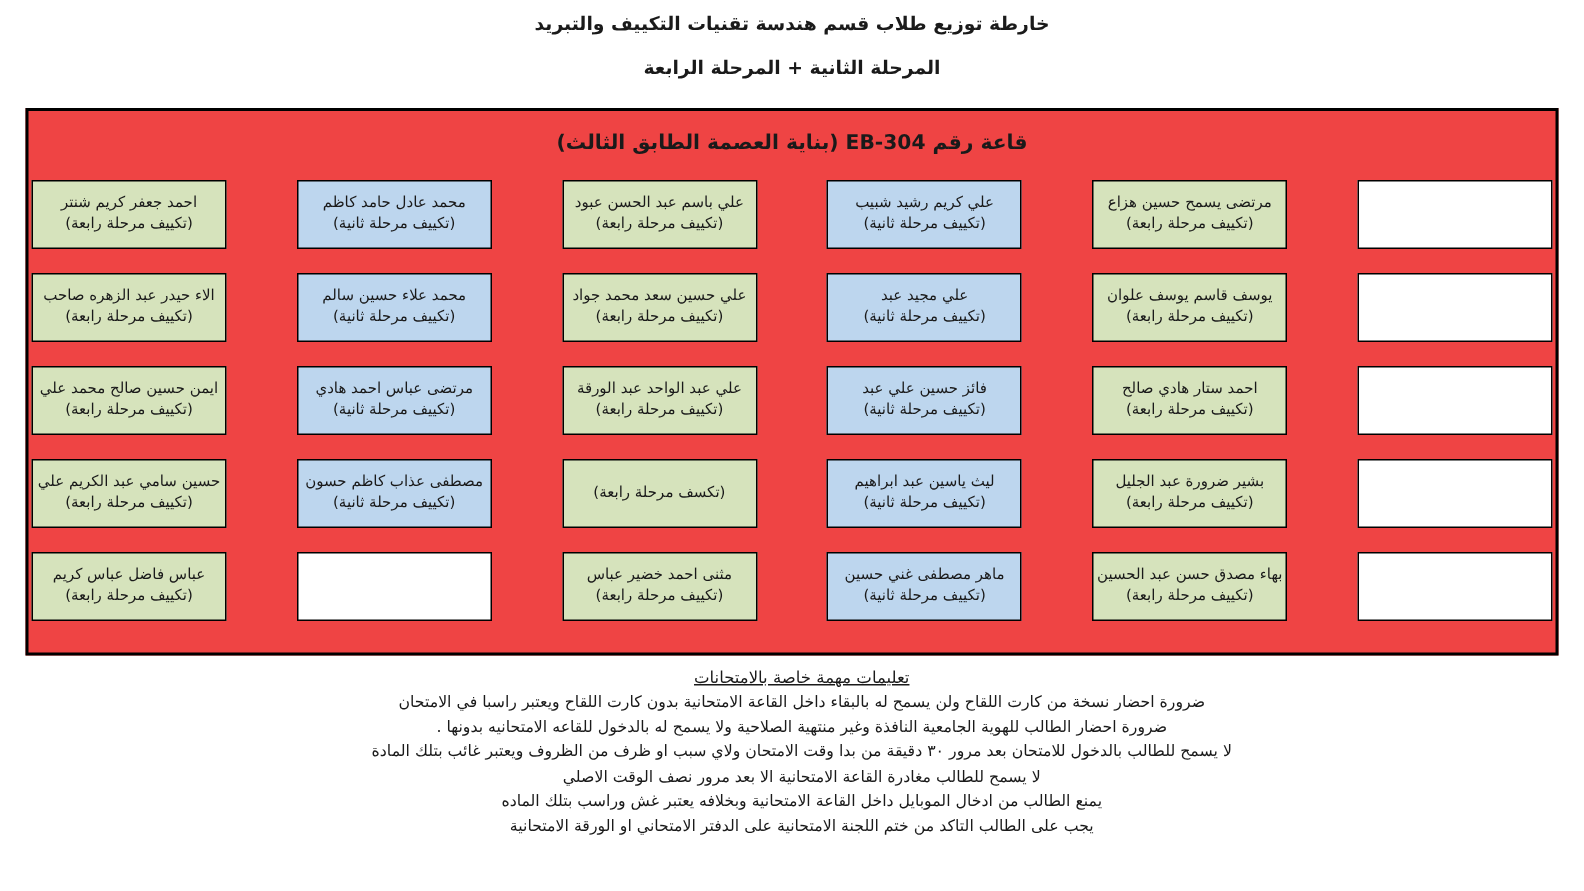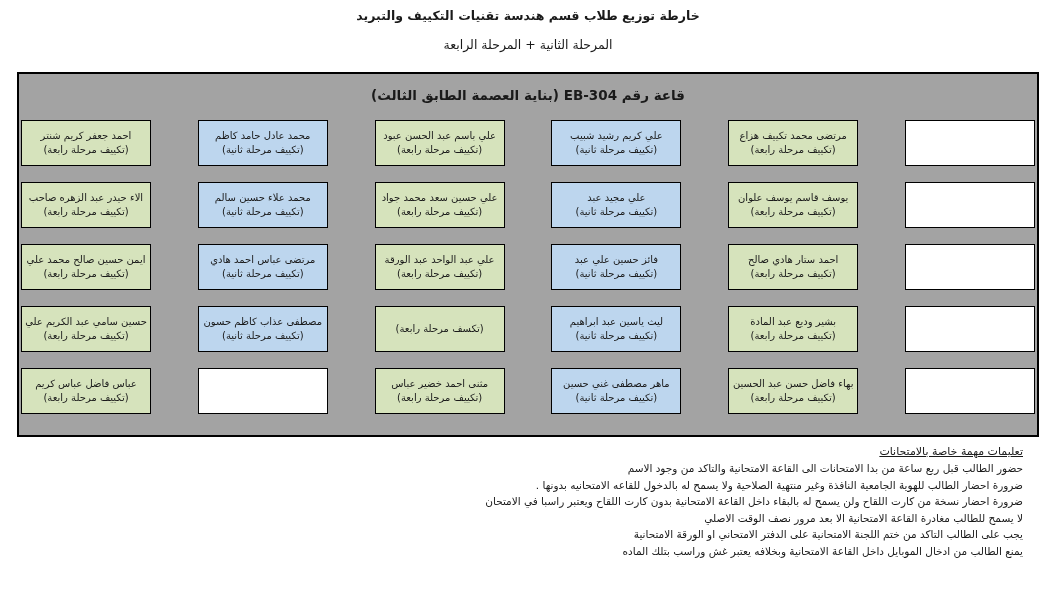--- a/index.html
+++ b/index.html
@@ -8,28 +8,28 @@
     background: #ffffff;
     font-family: "DejaVu Sans", sans-serif;
     color: #1a1a1a;
     overflow: hidden;
   }
   .page { position: relative; width: 1056px; height: 594px; background: #fff; }
 
   
   .doc-header { padding-top: 8px; text-align: center; direction: rtl; }
   .doc-title-line { font-size: 12.5px; font-weight: bold; line-height: 16px; }
-  .doc-title-stages { margin-top: 13px; font-size: 12.5px; font-weight: normal; }
+  .doc-title-stages { margin-top: 13px; font-size: 12.5px; font-weight: bold; }
 
   
   .room-box {
     position: absolute; left: 17px; top: 72px;
     width: 1022px; height: 365px;
     border: 2px solid #000;
-    background: #a3a3a3;
+    background: #ef4444;
     overflow: hidden;
   }
   .room-title {
     direction: rtl;
     text-align: center;
     font-size: 13.5px; font-weight: bold;
     margin-top: 13px;
   }
   .grid { margin-top: 17px; padding: 0 2px; }
   .grid-row {
@@ -44,22 +44,22 @@
     text-align: center;
     font-size: 10px; line-height: 14px;
     padding: 3px 2px;
   }
   .cell[data-type="fourth"] { background: #d6e3bc; }
   .cell[data-type="second"] { background: #bdd6ee; }
   .cell[data-type="empty"]  { background: #ffffff; }
 
   
   .instructions {
-    position: absolute; right: 33px; top: 443px; left: 16px;
-    direction: rtl; text-align: right;
+    position: absolute; right: 3px; top: 443px; left: 16px;
+    direction: rtl; text-align: center;
   }
   .instr-heading {
     font-size: 11px; line-height: 17px;
     text-decoration: underline;
   }
   .instr-line { font-size: 10.5px; line-height: 16.5px; }
 </style>
 </head>
 <body>
 
@@ -86,21 +86,21 @@
         </div>
         <div class="cell" data-type="fourth">
           <div>علي باسم عبد الحسن عبود</div>
           <div>(تكييف مرحلة رابعة)</div>
         </div>
         <div class="cell" data-type="second">
           <div>علي كريم رشيد شبيب</div>
           <div>(تكييف مرحلة ثانية)</div>
         </div>
         <div class="cell" data-type="fourth">
-          <div>مرتضى محمد تكييف هزاع</div>
+          <div>مرتضى يسمح حسين هزاع</div>
           <div>(تكييف مرحلة رابعة)</div>
         </div>
         <div class="cell" data-type="empty">
           <div></div>
           <div></div>
         </div>
       </div>
 
       <div class="grid-row">
         <div class="cell" data-type="fourth">
@@ -166,21 +166,21 @@
           <div>(تكييف مرحلة ثانية)</div>
         </div>
         <div class="cell" data-type="fourth">
           <div>(تكسف مرحلة رابعة)</div>
         </div>
         <div class="cell" data-type="second">
           <div>ليث ياسين عبد ابراهيم</div>
           <div>(تكييف مرحلة ثانية)</div>
         </div>
         <div class="cell" data-type="fourth">
-          <div>بشير وديع عبد المادة</div>
+          <div>بشير ضرورة عبد الجليل</div>
           <div>(تكييف مرحلة رابعة)</div>
         </div>
         <div class="cell" data-type="empty">
           <div></div>
           <div></div>
         </div>
       </div>
 
       <div class="grid-row">
         <div class="cell" data-type="fourth">
@@ -193,35 +193,35 @@
         </div>
         <div class="cell" data-type="fourth">
           <div>مثنى احمد خضير عباس</div>
           <div>(تكييف مرحلة رابعة)</div>
         </div>
         <div class="cell" data-type="second">
           <div>ماهر مصطفى غني حسين</div>
           <div>(تكييف مرحلة ثانية)</div>
         </div>
         <div class="cell" data-type="fourth">
-          <div>بهاء فاضل حسن عبد الحسين</div>
+          <div>بهاء مصدق حسن عبد الحسين</div>
           <div>(تكييف مرحلة رابعة)</div>
         </div>
         <div class="cell" data-type="empty">
           <div></div>
           <div></div>
         </div>
       </div>
 
     </div>
   </div>
 
   <div class="instructions">
     <div class="instr-heading">تعليمات مهمة خاصة بالامتحانات</div>
-    <div class="instr-line">حضور الطالب قبل ربع ساعة من بدا الامتحانات الى القاعة الامتحانية والتاكد من وجود الاسم</div>
+    <div class="instr-line">ضرورة احضار نسخة من كارت اللقاح ولن يسمح له بالبقاء داخل القاعة الامتحانية بدون كارت اللقاح ويعتبر راسبا في الامتحان</div>
     <div class="instr-line">ضرورة احضار الطالب للهوية الجامعية النافذة وغير منتهية الصلاحية ولا يسمح له بالدخول للقاعه الامتحانيه بدونها .</div>
-    <div class="instr-line">ضرورة احضار نسخة من كارت اللقاح ولن يسمح له بالبقاء داخل القاعة الامتحانية بدون كارت اللقاح ويعتبر راسبا في الامتحان</div>
+    <div class="instr-line">لا يسمح للطالب بالدخول للامتحان بعد مرور ٣٠ دقيقة من بدا وقت الامتحان ولاي سبب او ظرف من الظروف ويعتبر غائب بتلك المادة</div>
     <div class="instr-line">لا يسمح للطالب مغادرة القاعة الامتحانية الا بعد مرور نصف الوقت الاصلي</div>
+    <div class="instr-line">يمنع الطالب من ادخال الموبايل داخل القاعة الامتحانية وبخلافه يعتبر غش وراسب بتلك الماده</div>
     <div class="instr-line">يجب على الطالب التاكد من ختم اللجنة الامتحانية على الدفتر الامتحاني او الورقة الامتحانية</div>
-    <div class="instr-line">يمنع الطالب من ادخال الموبايل داخل القاعة الامتحانية وبخلافه يعتبر غش وراسب بتلك الماده</div>
   </div>
 
 </div>
 
 </body></html>

